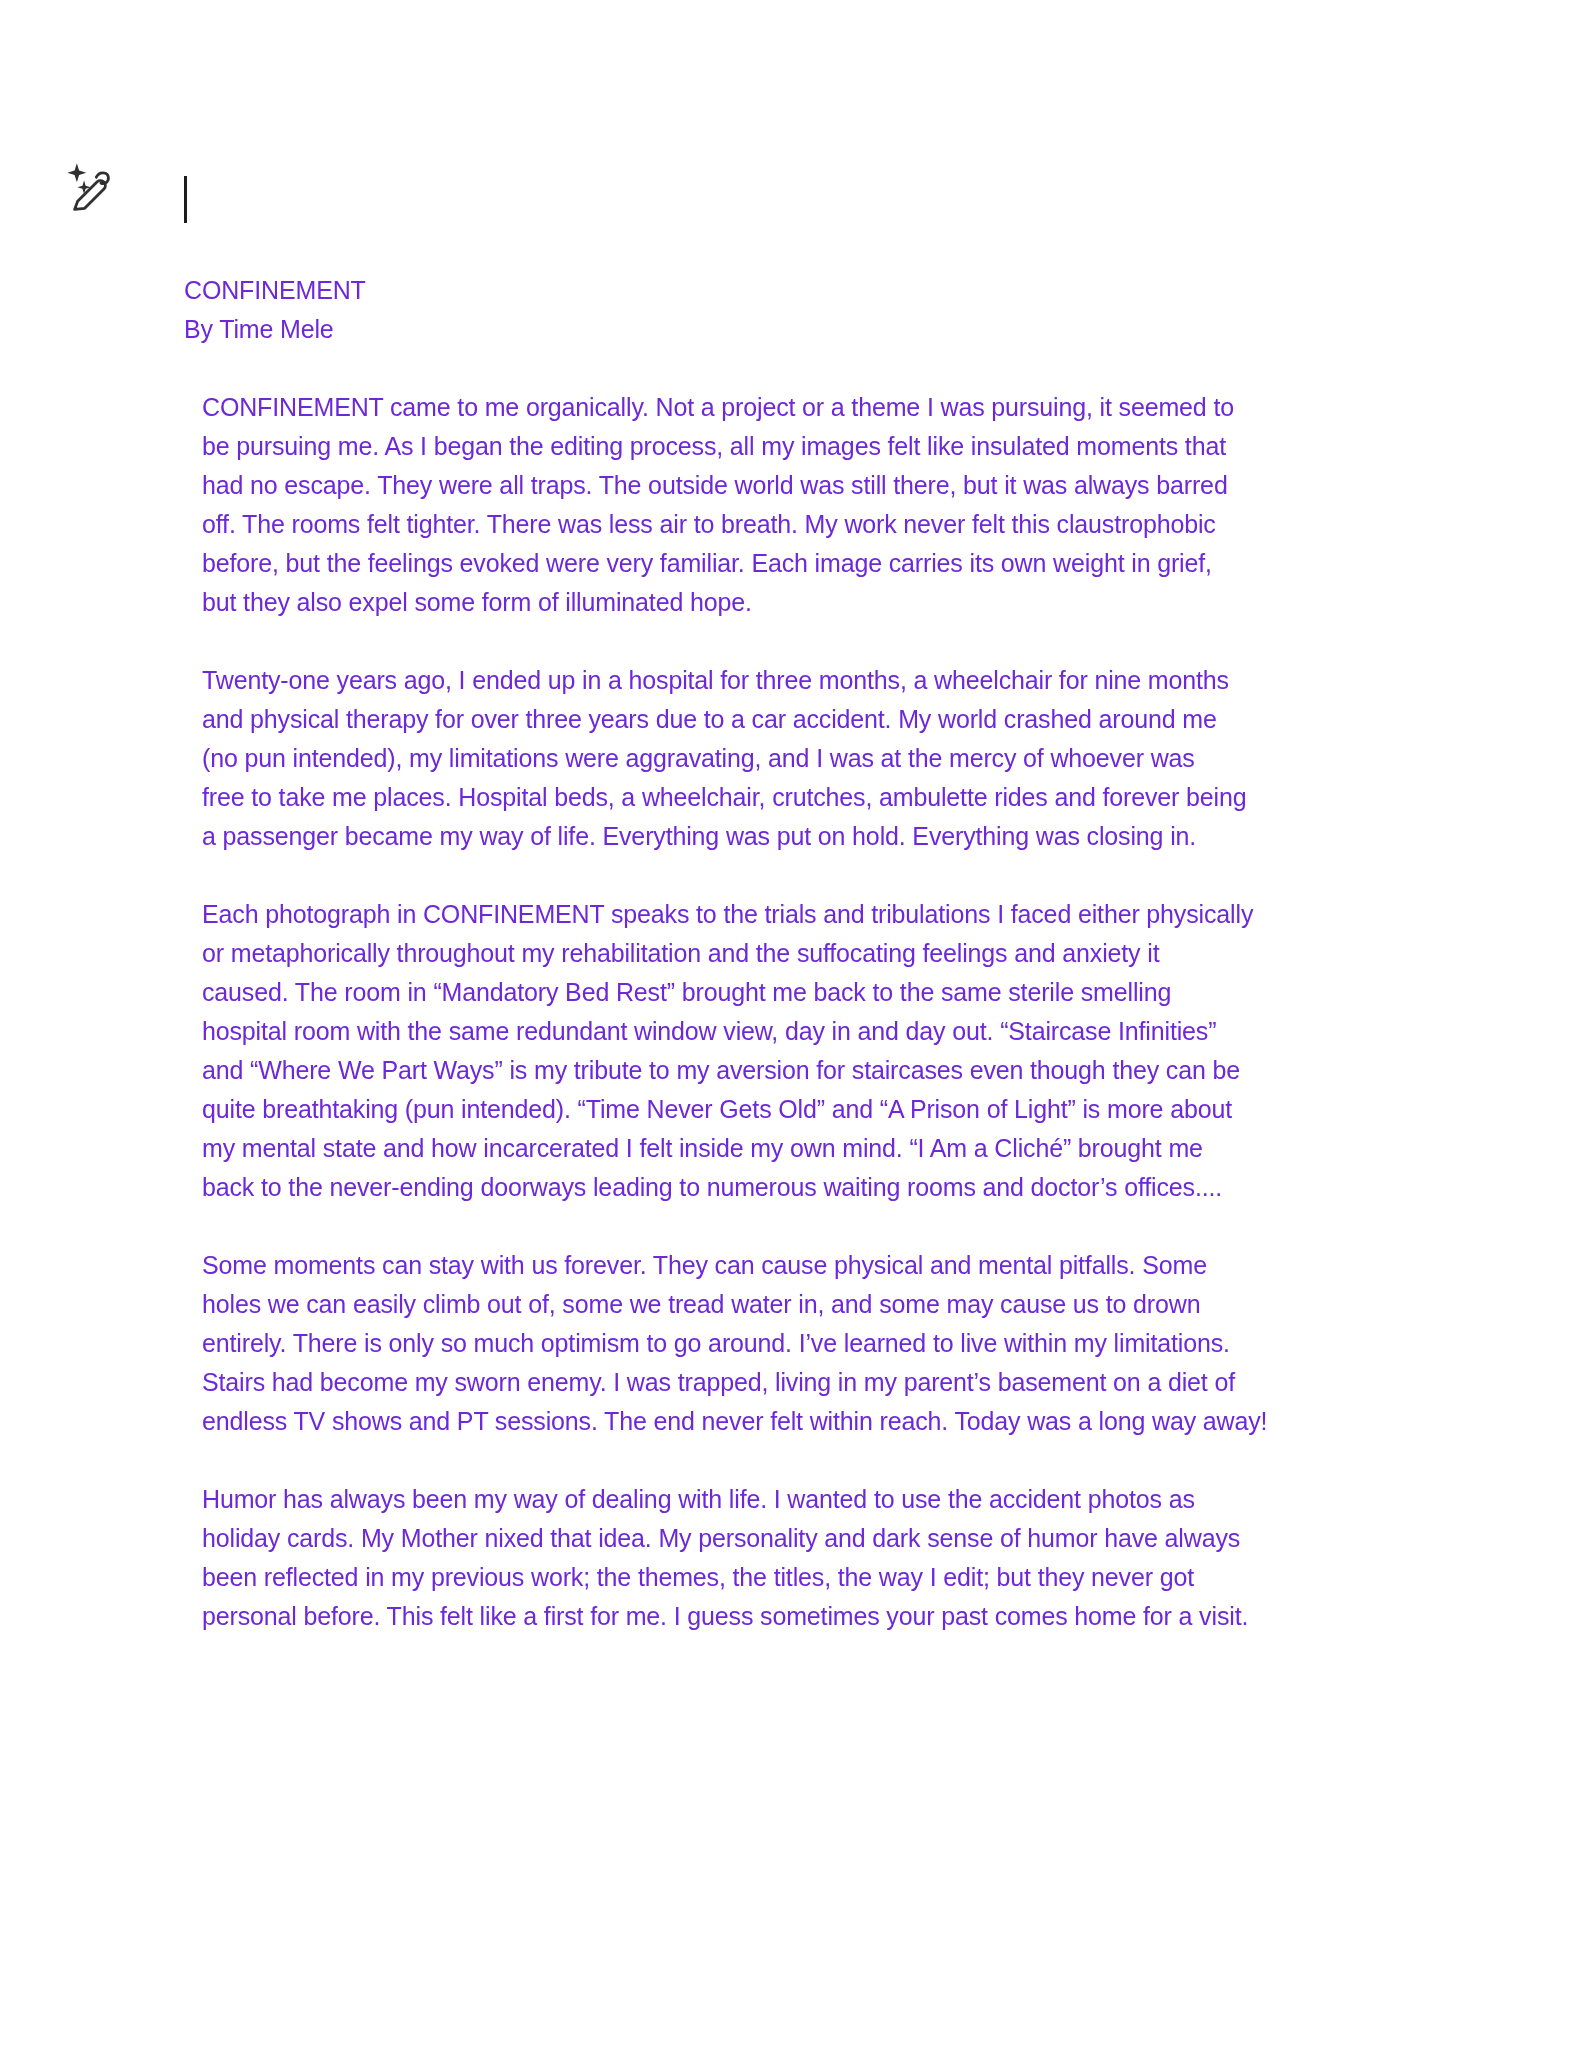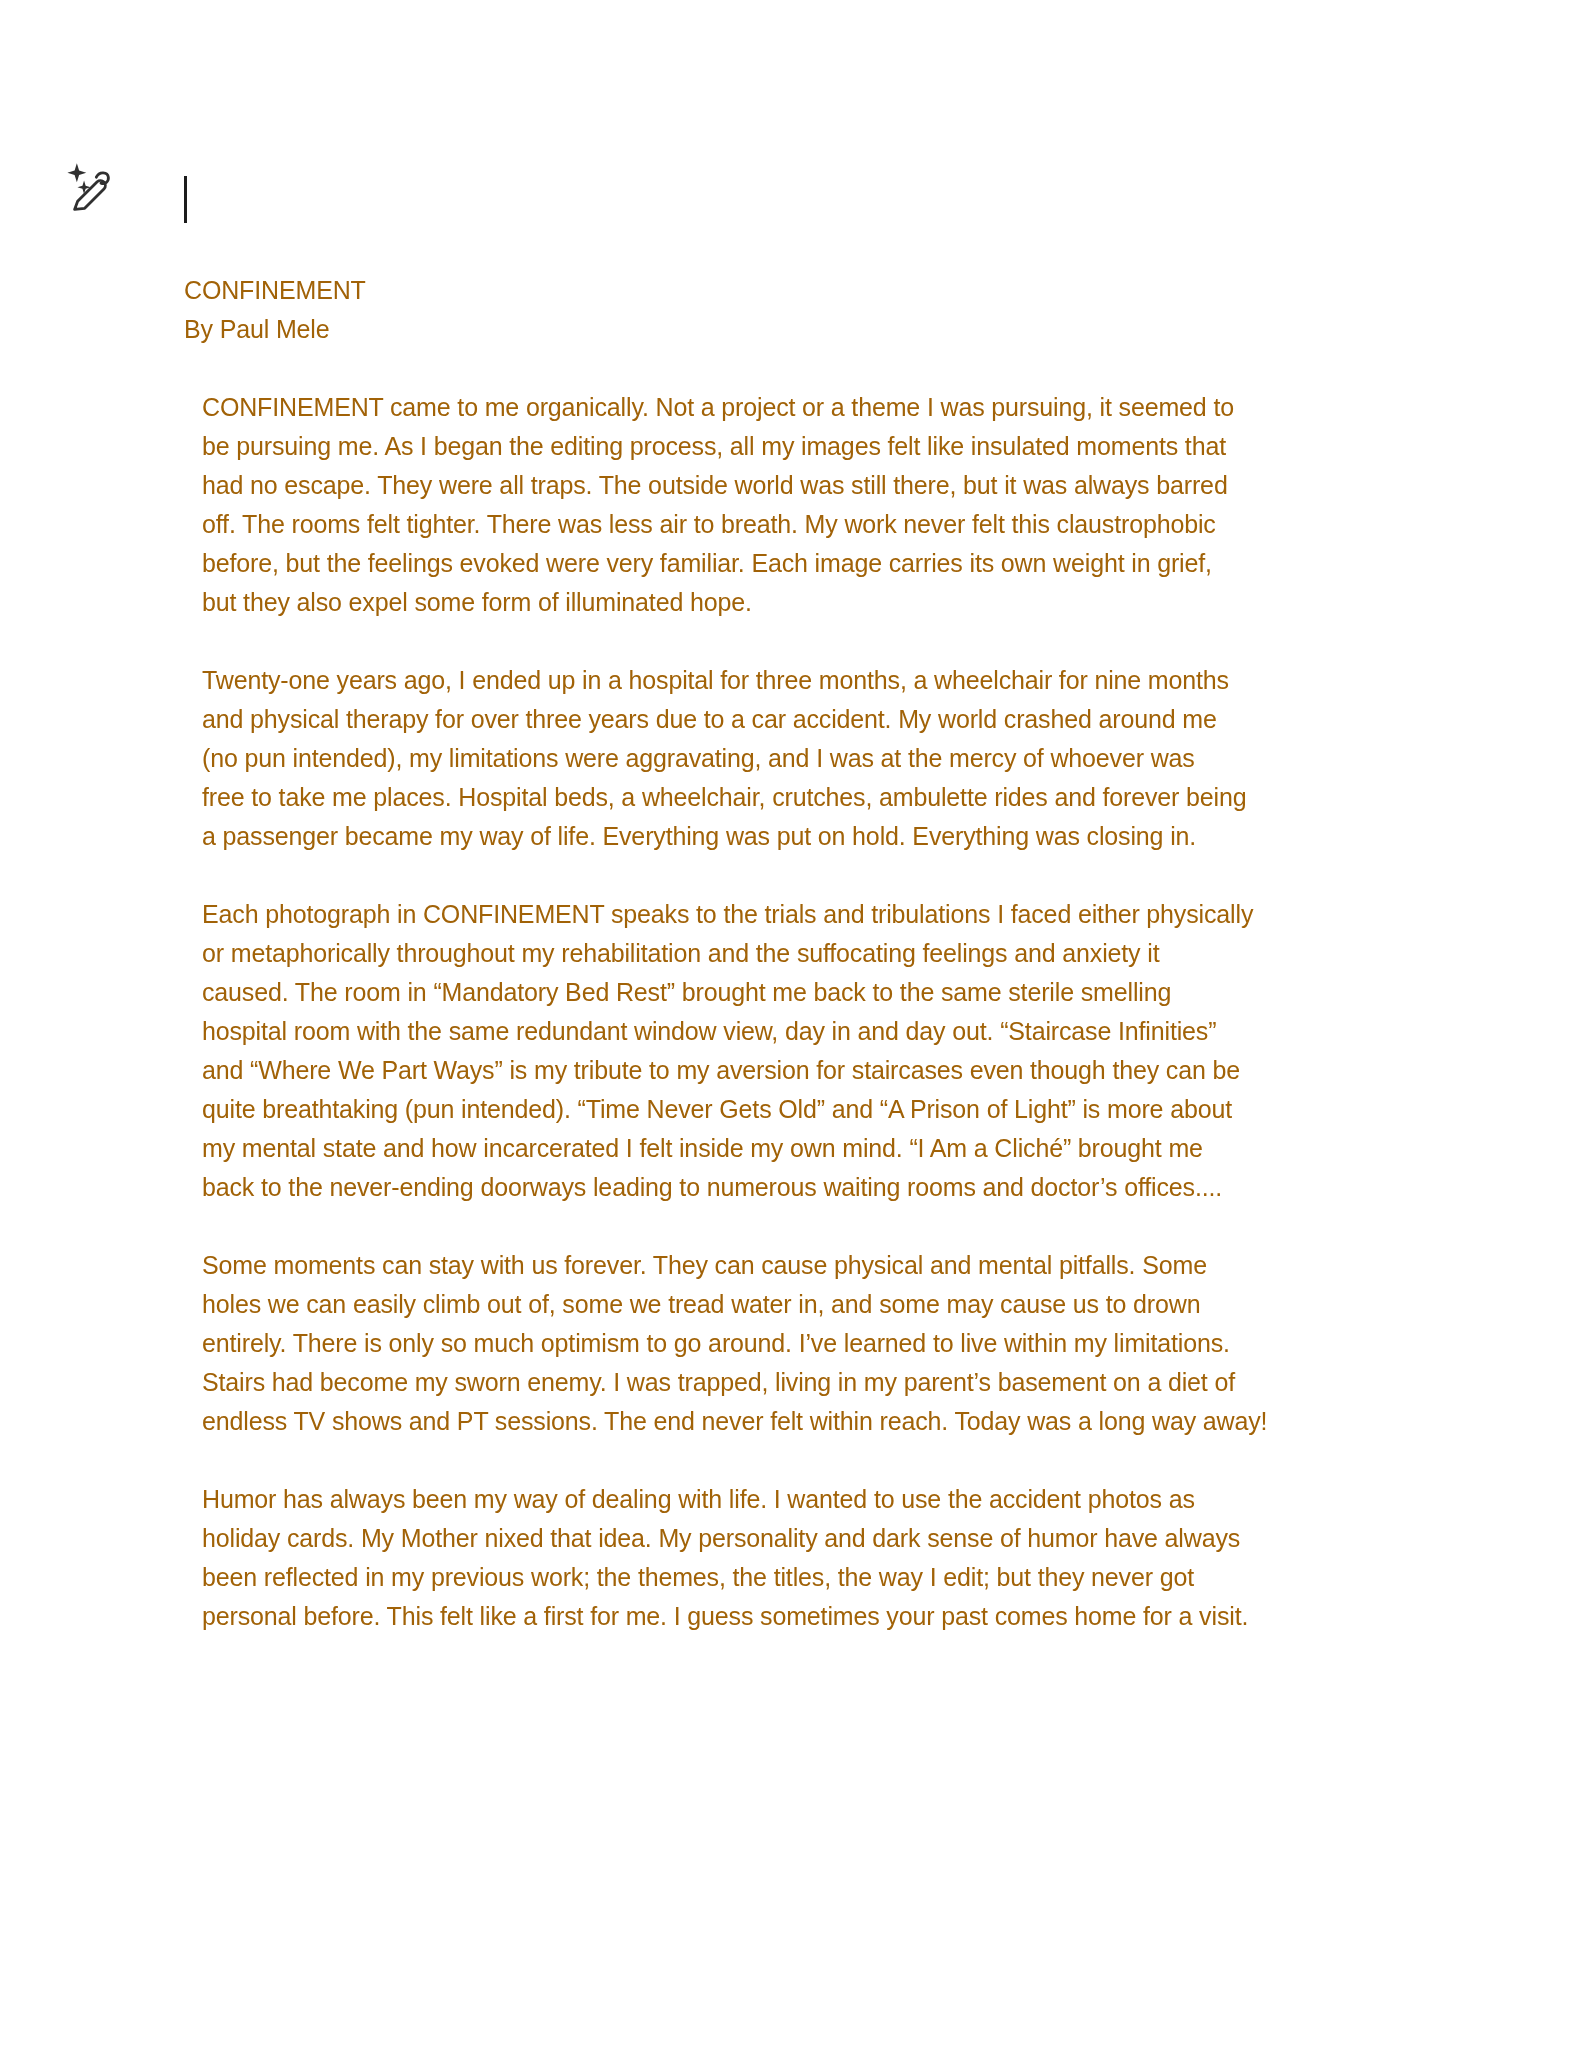--- a/index.html
+++ b/index.html
@@ -42,21 +42,21 @@
     width: 3px;
     height: 47px;
     background: #1c1c1c;
   }
   
   .content {
     position: absolute;
     left: 184px;
     top: 271px;
     width: 1280px;
-    color: #a16207;
+    color: #6d28d9;
     font-size: 25px;
     line-height: 39px;
     letter-spacing: -0.15px;
   }
   .para {
     margin: 0 0 39px 18px;
     white-space: pre-line;
   }
   .title-block {
     margin: 0 0 39px 0;
@@ -83,21 +83,21 @@
         <path d="M30.5 16.2 C33.2 10.6 40.6 11.6 41.2 16.2 C41.7 19.9 38.3 22.8 34.6 21.4" stroke="#303030" stroke-width="2.5" stroke-linecap="round" fill="none"></path>
       </svg>
     </span>
   </button>
 
   <span class="caret"></span>
 
   <div class="content">
     <div class="title-block">
       <div>CONFINEMENT</div>
-      <div>By Paul Mele</div>
+      <div>By Time Mele</div>
     </div>
 
     <p class="para">CONFINEMENT came to me organically. Not a project or a theme I was pursuing, it seemed to
 be pursuing me. As I began the editing process, all my images felt like insulated moments that
 had no escape. They were all traps. The outside world was still there, but it was always barred
 off. The rooms felt tighter. There was less air to breath. My work never felt this claustrophobic
 before, but the feelings evoked were very familiar. Each image carries its own weight in grief,
 but they also expel some form of illuminated hope.</p>
     <p class="para">Twenty-one years ago, I ended up in a hospital for three months, a wheelchair for nine months
 and physical therapy for over three years due to a car accident. My world crashed around me

